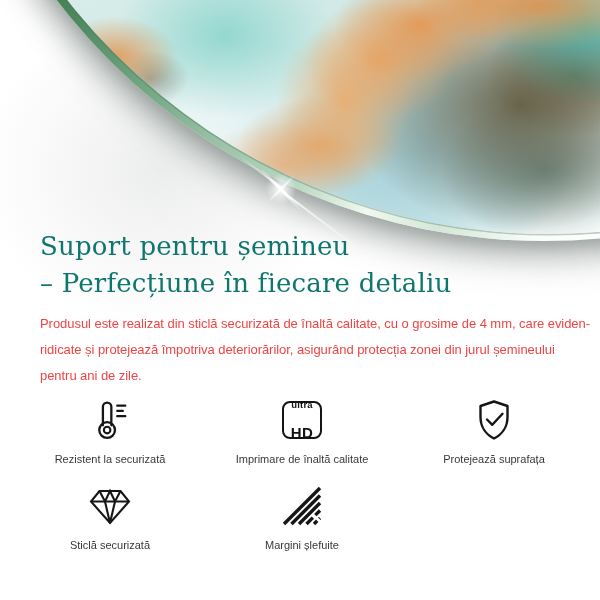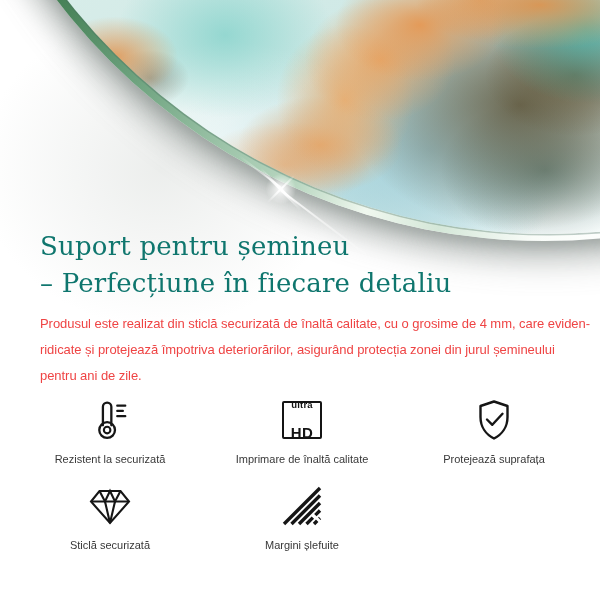--- a/index.html
+++ b/index.html
@@ -58,21 +58,21 @@
   .desc { position:absolute; left:40px; top:311px; font-size:13px; line-height:26px;
     color:#ef4444; letter-spacing:-.05px; white-space:nowrap; }
 
   
   .features { position:absolute; left:14px; right:10px; top:396px;
     display:grid; grid-template-columns:repeat(3,1fr); row-gap:17px; }
   .feature { display:flex; flex-direction:column; align-items:center; }
   .icon-wrap { height:48px; display:flex; align-items:center; justify-content:center; }
   .feature-label { margin-top:9px; font-size:11px; color:#383838; }
   svg.fi { display:block; }
-  .uhd { width:40px; height:38px; border:2.6px solid #141414; border-radius:2px;
+  .uhd { width:40px; height:38px; border:2.6px solid #141414; border-radius:8px;
     display:flex; flex-direction:column; align-items:center; justify-content:center; line-height:1; color:#141414; }
   .uhd .t { font-size:9.5px; font-weight:700; letter-spacing:.2px; }
   .uhd .b { font-size:15px; font-weight:800; margin-top:15px; letter-spacing:.3px; }
 </style>
 </head>
 <body>
 
 <div class="page">
 
   <div class="hero">

